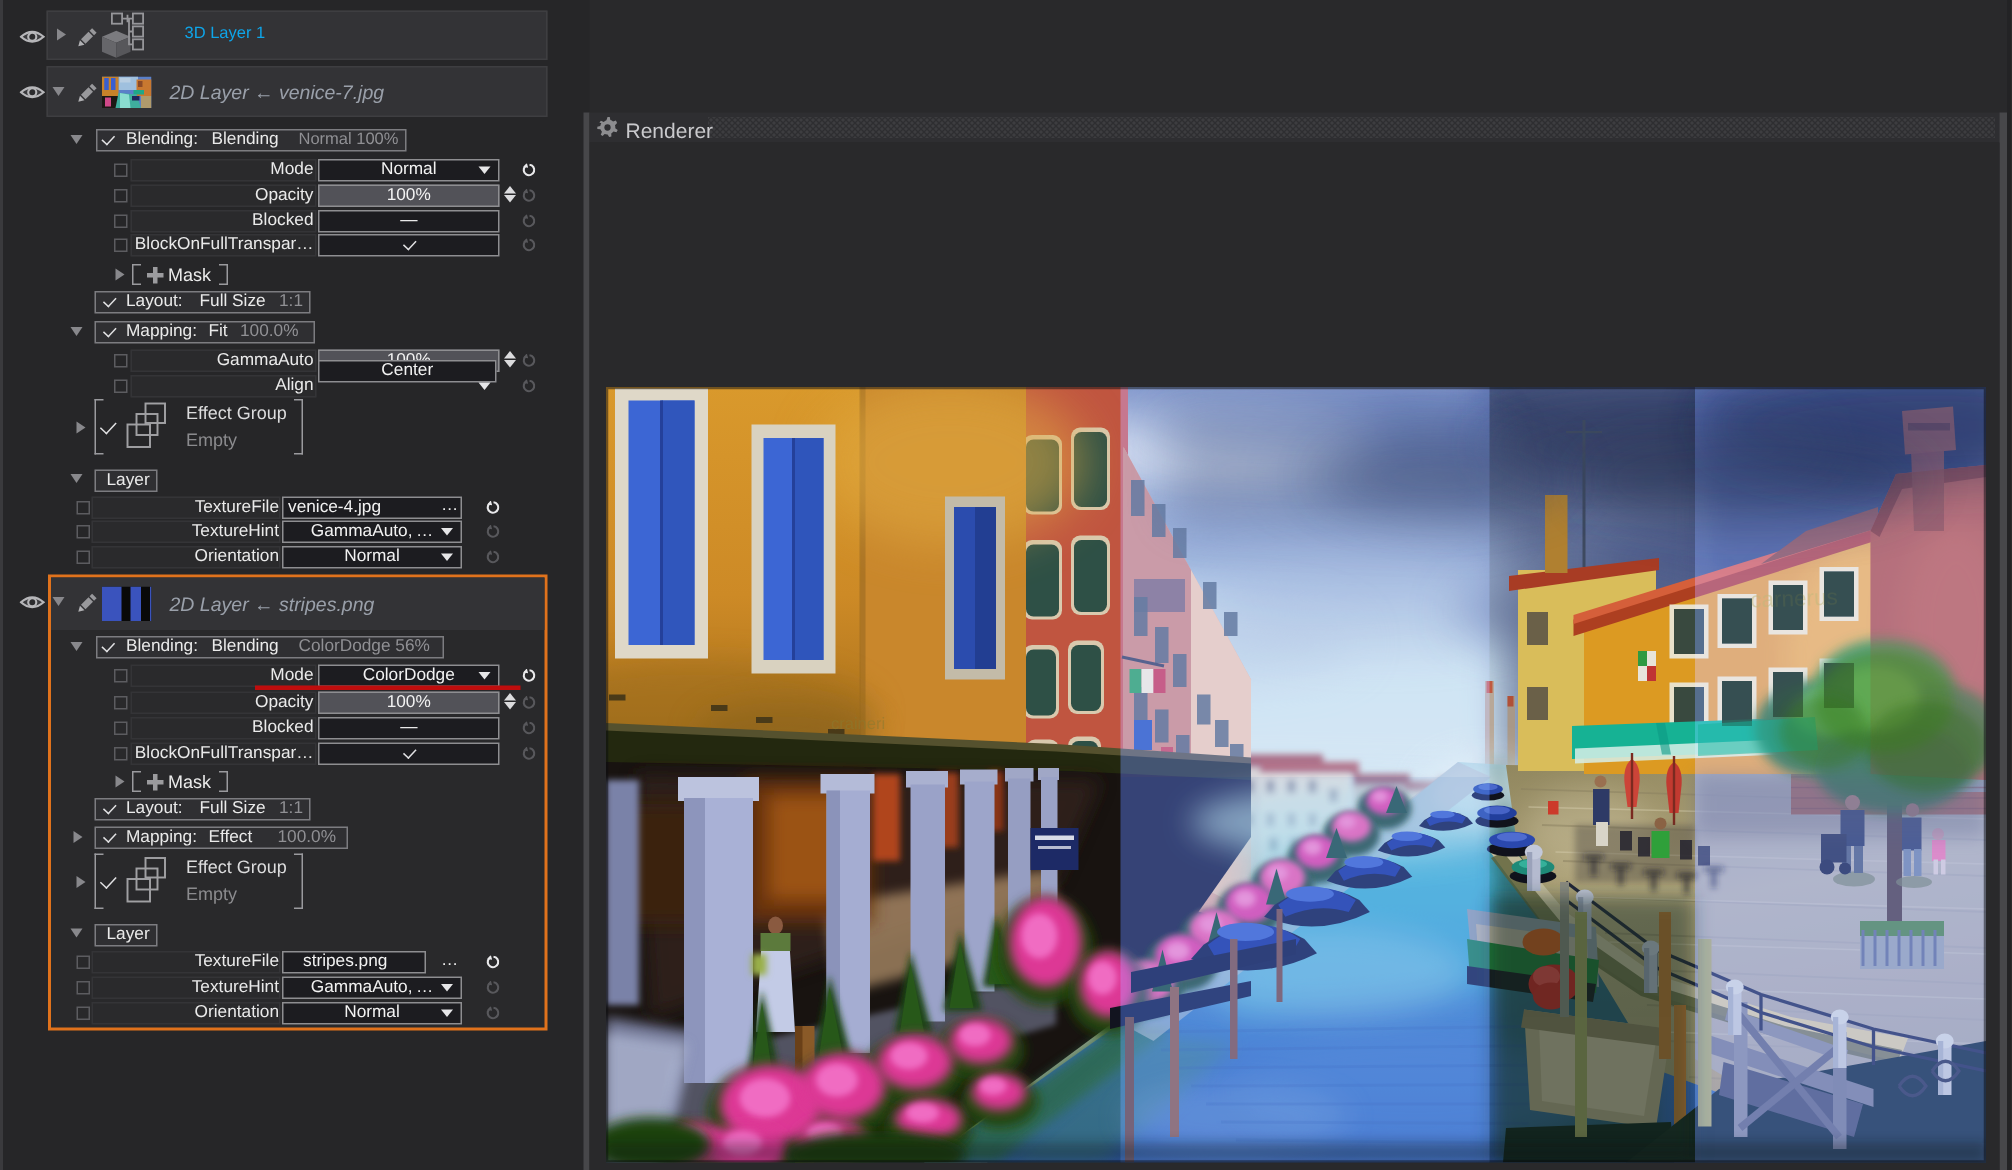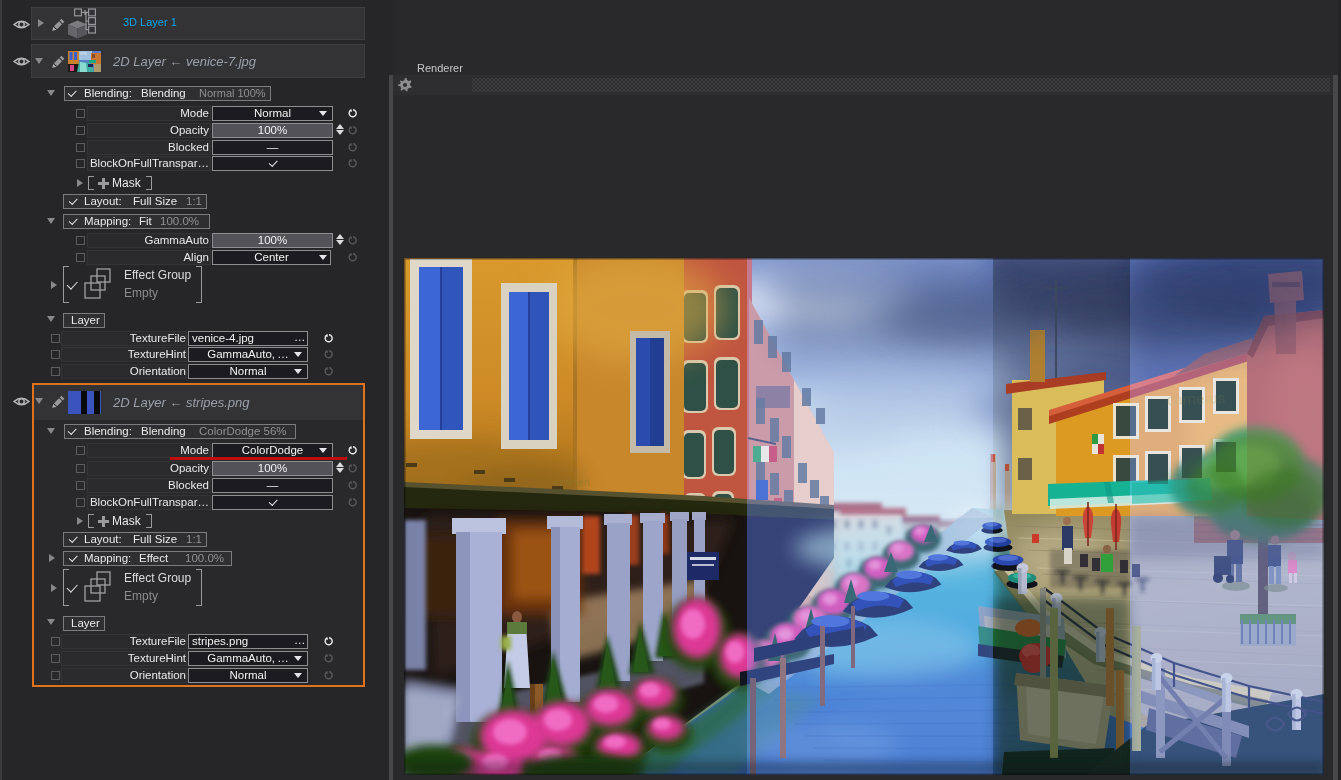--- a/index.html
+++ b/index.html
@@ -22,21 +22,21 @@
 </head>
 <body>
 <div id="stage">
 
   <div class="abs" style="left:0;top:0;width:2px;height:780px;background:#3a3a3d;"></div>
 
   <div class="abs" style="left:393px;top:0;width:948px;height:780px;background:#29292b;"></div>
   <div class="abs" style="left:389px;top:75px;width:4px;height:705px;background:#47474a;"></div>
   <div class="abs" style="left:393px;top:75px;width:940px;height:20px;background:#2e2e31;"></div>
   <div class="abs" style="left:472px;top:78px;width:858px;height:14px;background-image:radial-gradient(#3d3d40 0.9px,transparent 1.2px),radial-gradient(#3d3d40 0.9px,transparent 1.2px);background-size:4px 4px;background-position:0 0,2px 2px;"></div>
-  <div class="abs" style="left:417px;top:62px;font-size:11px;color:#c9c9cc;">Renderer</div>
+  <div class="abs" style="left:417px;top:79px;font-size:14px;color:#c9c9cc;">Renderer</div>
   <svg class="abs" style="left:397px;top:77px" width="16" height="16" viewBox="0 0 16 16">
     <path fill="#8d8d90" d="M8 1 L9.5 1 L9.9 3 a5 5 0 0 1 1.8 1 l1.9-.7 L14.4 5 L13 6.5 a5 5 0 0 1 .2 2 l1.6 1.2 -.8 1.4 -2-.4 a5 5 0 0 1 -1.5 1.3 l.1 2 -1.5.4 -1-1.8 a5 5 0 0 1 -2 -.3 l-1.4 1.4 -1.2-.9 .8-1.9 a5 5 0 0 1 -1 -1.7 l-2.1-.2 0-1.5 2-.5 a5 5 0 0 1 .7 -1.9 L2.6 4.6 3.6 3.5 5.5 4.3 a5 5 0 0 1 1.8-1.1 Z"></path>
     <circle cx="8" cy="8" r="2.1" fill="#2e2e31"></circle>
   </svg>
 
   <div class="abs" style="left:1333px;top:75px;width:5px;height:705px;background:#47474a;"></div>
   <div class="abs" style="left:1338px;top:0;width:3px;height:780px;background:#232325;"></div>
   <div class="abs" style="left:393px;top:95px;width:940px;height:685px;background:#29292b;"></div>
 
   <div class="abs" id="photo" style="left:404px;top:258px;width:920px;height:517px;background:#203040;overflow:hidden;"><svg width="920" height="517" viewBox="0 0 920 517">
@@ -744,21 +744,21 @@
 <div class="fld fldl" style="left:212px;top:233px;width:121px">100%</div>
 <div class="abs" style="left:336px;top:234px;width:0;height:0;border-left:4.5px solid transparent;border-right:4.5px solid transparent;border-bottom:5px solid #dcdcde;"></div>
 <div class="abs" style="left:336px;top:240px;width:0;height:0;border-left:4.5px solid transparent;border-right:4.5px solid transparent;border-top:5px solid #dcdcde;"></div>
 <svg class="abs" style="left:348px;top:236px" width="9" height="9" viewBox="0 0 9 9">
         <path d="M2.2 1.8 A3.5 3.5 0 1 0 5.0 0.8" fill="none" stroke="#58585c" stroke-width="1.4"></path>
         <path d="M3.2 -0.4 L4.1 2.8 L0.8 2.3 Z" fill="#58585c"></path>
       </svg>
 <div class="cb" style="left:76px;top:253px"></div>
 <div class="lblcell" style="left:87px;top:250px;width:124px"></div>
 <div class="lbl" style="left:109px;top:250px;width:100px">Align</div>
-<div class="fld" style="left:212px;top:250px;width:119px">Center</div>
+<div class="fld" style="left:212px;top:240px;width:119px">Center</div>
 <div class="ddtri" style="left:319px;top:255px"></div>
 <svg class="abs" style="left:348px;top:253px" width="9" height="9" viewBox="0 0 9 9">
         <path d="M2.2 1.8 A3.5 3.5 0 1 0 5.0 0.8" fill="none" stroke="#58585c" stroke-width="1.4"></path>
         <path d="M3.2 -0.4 L4.1 2.8 L0.8 2.3 Z" fill="#58585c"></path>
       </svg>
 <div class="abs" style="left:51px;top:281px;width:0;height:0;border-top:4.5px solid transparent;border-bottom:4.5px solid transparent;border-left:6px solid #88888c;"></div>
 <div class="brL" style="left:63px;top:266px;height:37px"></div>
 <div class="abs" style="left:67px;top:281px;width:9.1px;height:4.55px;border-left:1.6px solid #e2e2e4;border-bottom:1.6px solid #e2e2e4;transform:rotate(-47deg);"></div>
 <svg class="abs" style="left:84px;top:268px" width="31" height="33" viewBox="0 0 31 33">
         <rect x="13" y="1" width="13" height="13" fill="none" stroke="#a0a0a3" stroke-width="1.3"></rect>
@@ -887,21 +887,21 @@
       </svg>
 <div class="abs" style="left:124px;top:571px;font-size:12px;color:#dcdcdd;white-space:nowrap">Effect Group</div>
 <div class="abs" style="left:124px;top:589px;font-size:12px;color:#8b8b8e;white-space:nowrap">Empty</div>
 <div class="brR" style="left:196px;top:569px;height:37px"></div>
 <div class="abs" style="left:47px;top:619px;width:0;height:0;border-left:4.5px solid transparent;border-right:4.5px solid transparent;border-top:6px solid #88888c;"></div>
 <div class="hdr" style="left:63px;top:616px;width:42px"></div>
 <div class="abs" style="left:71px;top:617px;font-size:11.5px;color:#eaeaea;white-space:nowrap">Layer</div>
 <div class="cb" style="left:51px;top:637px"></div>
 <div class="lblcell" style="left:61px;top:634px;width:126px"></div>
 <div class="lbl" style="left:86px;top:634px;width:100px">TextureFile</div>
-<div class="fld" style="left:188px;top:634px;width:120px;text-align:left;padding-left:3px">stripes.png</div>
+<div class="fld" style="left:188px;top:634px;width:96px;text-align:left;padding-left:13px">stripes.png</div>
 <div class="abs" style="left:294px;top:634px;font-size:11.5px;color:#f0f0f0;white-space:nowrap">…</div>
 <svg class="abs" style="left:324px;top:637px" width="9" height="9" viewBox="0 0 9 9">
         <path d="M2.2 1.8 A3.5 3.5 0 1 0 5.0 0.8" fill="none" stroke="#e9e9eb" stroke-width="1.4"></path>
         <path d="M3.2 -0.4 L4.1 2.8 L0.8 2.3 Z" fill="#e9e9eb"></path>
       </svg>
 <div class="cb" style="left:51px;top:654px"></div>
 <div class="lblcell" style="left:61px;top:651px;width:126px"></div>
 <div class="lbl" style="left:86px;top:651px;width:100px">TextureHint</div>
 <div class="fld" style="left:188px;top:651px;width:120px">GammaAuto, …</div>
 <div class="ddtri" style="left:294px;top:656px"></div>

